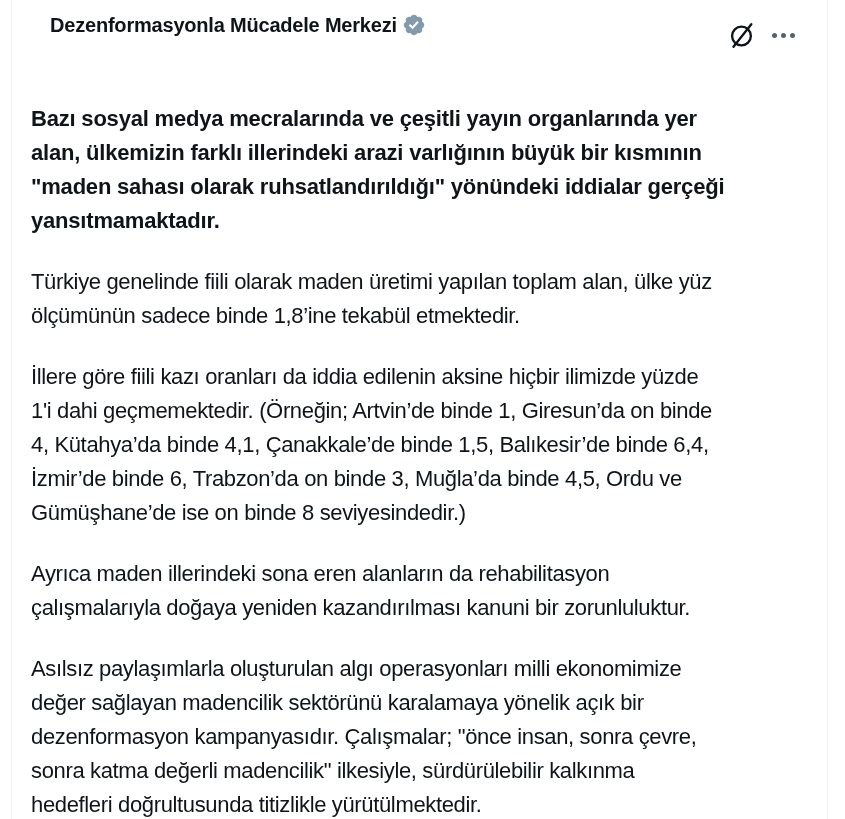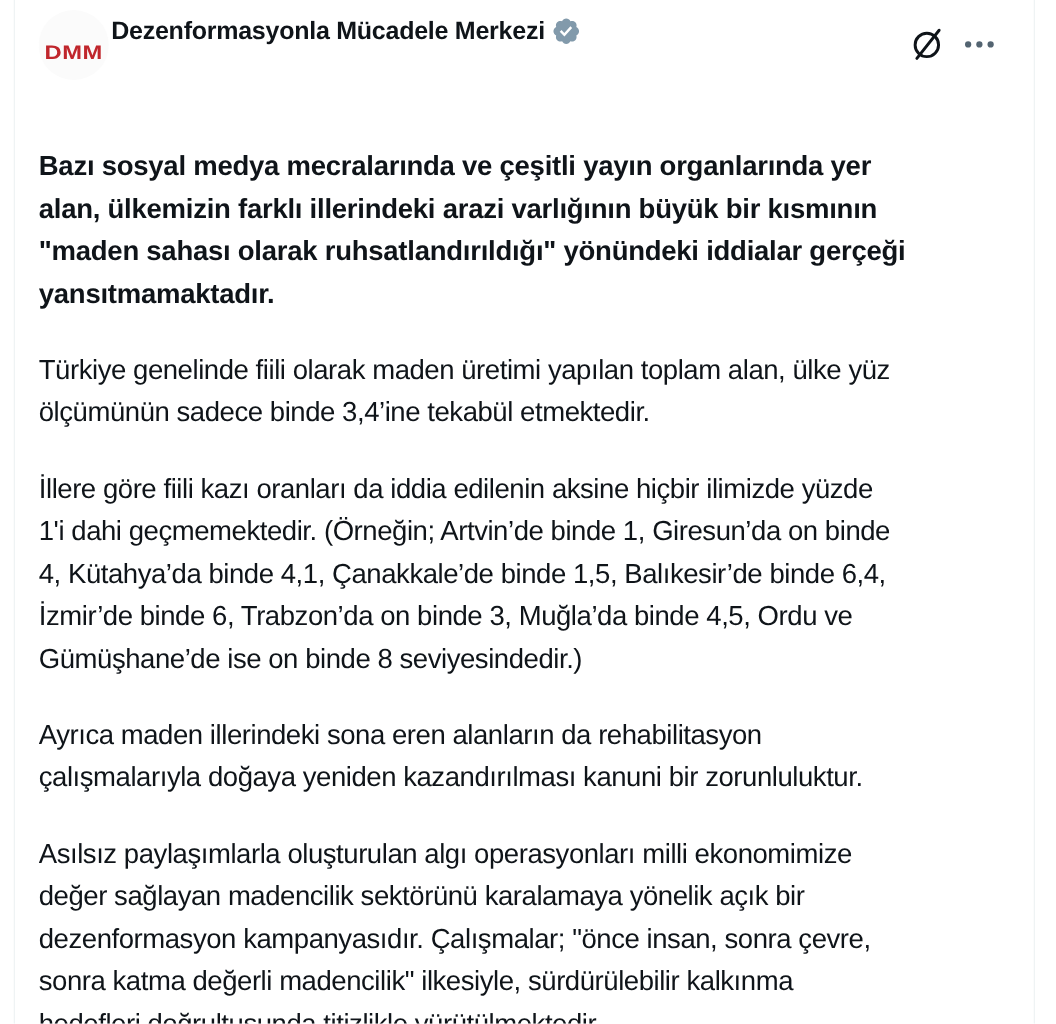--- a/index.html
+++ b/index.html
@@ -36,21 +36,21 @@
   }
   .avatar-logo {
     color: #c0262c;
     font-weight: 800;
     font-size: 19px;
     letter-spacing: 0.5px;
     font-style: normal;
     transform: scaleY(0.82);
   }
   .id-block {
-    margin-left: 2px;
+    margin-left: 19px;
     padding-top: 5px;
     flex: 1 1 auto;
     min-width: 0;
   }
   .name-row {
     display: flex;
     align-items: center;
     gap: 5px;
   }
   .display-name {
@@ -107,23 +107,20 @@
   .para + .para { margin-top: 27px; }
   .para.bold { font-weight: 700; letter-spacing: -0.2px; margin-top: 28px; }
 </style>
 </head>
 <body>
 
 <div class="tweet-card">
 
   <div class="tweet-header">
 
-    <div class="avatar">
-      <span class="avatar-logo">DMM</span>
-    </div>
 
     <div class="id-block">
       <div class="name-row">
         <span class="display-name">Dezenformasyonla Mücadele Merkezi</span>
         <span class="badge">
           <svg viewBox="0 0 24 24" aria-hidden="true">
             <path fill="#829aab" d="M22.25 12c0-1.43-.88-2.67-2.19-3.34.46-1.39.2-2.9-.81-3.91s-2.52-1.27-3.91-.81c-.66-1.31-1.91-2.19-3.34-2.19s-2.67.88-3.33 2.19c-1.4-.46-2.91-.2-3.92.81s-1.26 2.52-.8 3.91c-1.31.67-2.2 1.91-2.2 3.34s.89 2.67 2.2 3.34c-.46 1.39-.21 2.9.8 3.91s2.52 1.26 3.91.81c.67 1.31 1.91 2.19 3.34 2.19s2.68-.88 3.34-2.19c1.39.45 2.9.2 3.91-.81s1.27-2.52.81-3.91c1.31-.67 2.19-1.91 2.19-3.34zm-11.71 4.2L6.8 12.46l1.41-1.42 2.26 2.26 4.8-5.23 1.47 1.36-6.2 6.77z"></path>
           </svg>
         </span>
       </div>
@@ -144,21 +141,21 @@
     </div>
 
   </div>
 
   <div class="tweet-body">
     <p class="para bold">Bazı sosyal medya mecralarında ve çeşitli yayın organlarında yer
 alan, ülkemizin farklı illerindeki arazi varlığının büyük bir kısmının
 "maden sahası olarak ruhsatlandırıldığı" yönündeki iddialar gerçeği
 yansıtmamaktadır.</p>
     <p class="para">Türkiye genelinde fiili olarak maden üretimi yapılan toplam alan, ülke yüz
-ölçümünün sadece binde 3,4’ine tekabül etmektedir.</p>
+ölçümünün sadece binde 1,8’ine tekabül etmektedir.</p>
     <p class="para">İllere göre fiili kazı oranları da iddia edilenin aksine hiçbir ilimizde yüzde
 1'i dahi geçmemektedir. (Örneğin; Artvin’de binde 1, Giresun’da on binde
 4, Kütahya’da binde 4,1, Çanakkale’de binde 1,5, Balıkesir’de binde 6,4,
 İzmir’de binde 6, Trabzon’da on binde 3, Muğla’da binde 4,5, Ordu ve
 Gümüşhane’de ise on binde 8 seviyesindedir.)</p>
     <p class="para">Ayrıca maden illerindeki sona eren alanların da rehabilitasyon
 çalışmalarıyla doğaya yeniden kazandırılması kanuni bir zorunluluktur.</p>
     <p class="para">Asılsız paylaşımlarla oluşturulan algı operasyonları milli ekonomimize
 değer sağlayan madencilik sektörünü karalamaya yönelik açık bir
 dezenformasyon kampanyasıdır. Çalışmalar; "önce insan, sonra çevre,

